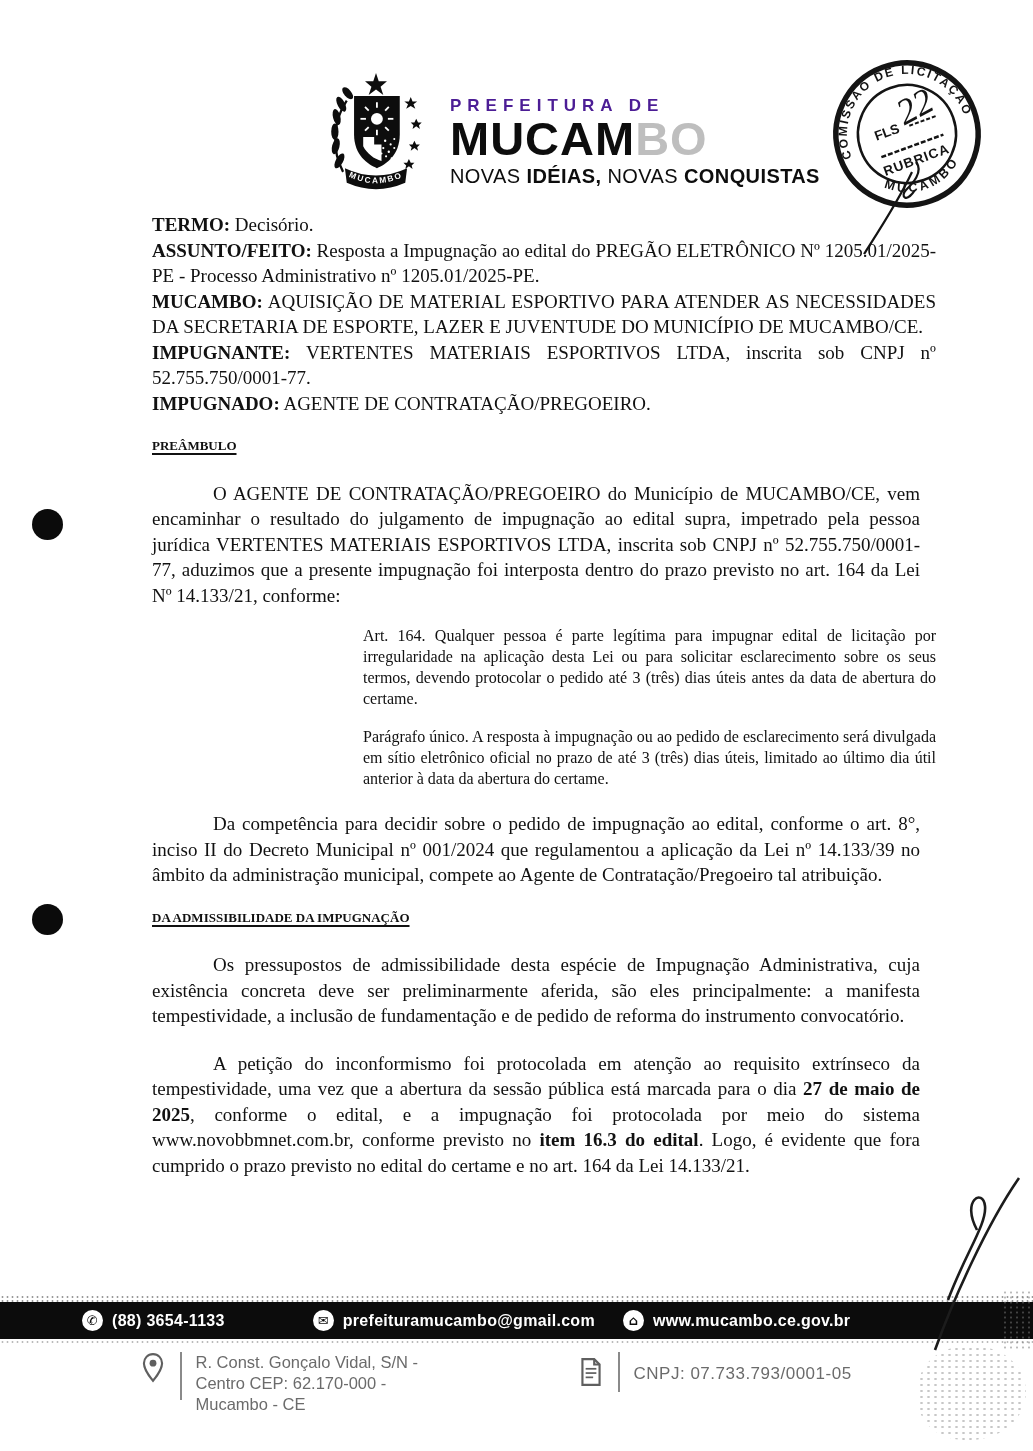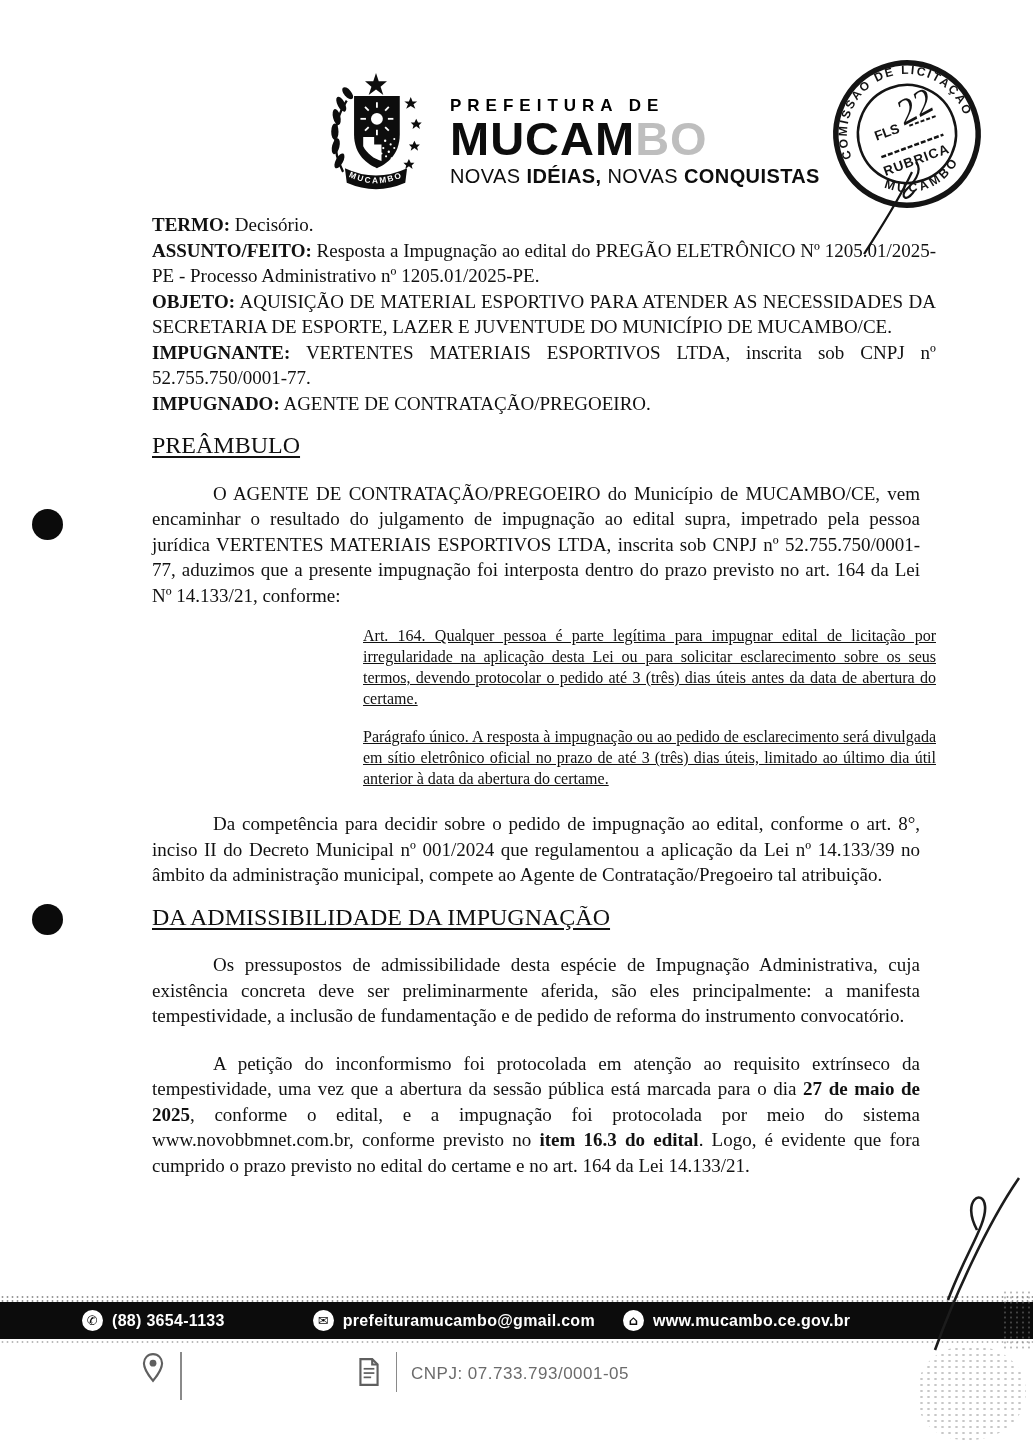--- a/index.html
+++ b/index.html
@@ -5,39 +5,39 @@
   html,body{margin:0;padding:0;background:#e8e8e8;}
   .page{
     position:relative; width:1033px; height:1451px; background:#ffffff;
     margin:0 auto; overflow:hidden;
     font-family:"Liberation Serif", serif; color:#111;
   }
   
   .logo-group{position:absolute; left:312px; top:70px; display:flex; align-items:flex-start;}
   .crest{width:128px; height:126px;}
   .wordmark{margin-left:10px; padding-top:26px; font-family:"Liberation Sans", sans-serif;}
-  .org-line1{font-size:17px; font-weight:bold; letter-spacing:6px; color:#000000;}
+  .org-line1{font-size:17px; font-weight:bold; letter-spacing:6px; color:#4c1d95;}
   .org-line2{font-size:47px; font-weight:bold; letter-spacing:1px; line-height:1.0; color:#0d0d0d; transform:scaleY(.97); transform-origin:left top; white-space:nowrap;}
   .org-line2 .faded{color:#a9a9a9; filter:blur(.4px); opacity:.75;}
   .tagline{font-size:20px; letter-spacing:.4px; color:#0d0d0d; margin-top:2px; white-space:nowrap;}
   .tagline b{font-weight:bold;}
   .stamp-wrap{position:absolute; left:820px; top:44px; width:175px; height:200px;}
   .stamp-wrap svg{overflow:visible;}
   
   .punch{position:absolute; width:31px; height:31px; border-radius:50%; background:#0b0b0b;}
   .punch.p1{left:32px; top:509px;}
   .punch.p2{left:32px; top:904px;}
   
   .doc-body{position:absolute; left:152px; top:212px; width:784px; font-size:19px; line-height:25.5px; text-align:justify;}
   .meta-line{margin:0;}
   .meta-line .lbl{font-weight:bold;}
-  .sec-heading{font-weight:normal; text-decoration:underline; text-decoration-thickness:2px; text-underline-offset:3px; margin:17px 0 0 0; font-size:24px;}
+  .sec-heading{font-weight:bold; text-decoration:underline; text-decoration-thickness:2px; text-underline-offset:3px; margin:17px 0 0 0; font-size:13px;}
   .para{margin:22px 16px 0 0; text-indent:61px;}
   .quote{margin:15px 0 0 211px; width:573px; font-size:16px; line-height:21px; text-align:justify;}
-  .quote p{margin:17px 0 13px 0;text-decoration:underline;}
+  .quote p{margin:17px 0 13px 0;}
   .quote p:last-child{margin-bottom:0;}
   
   .footer-bar{position:absolute; left:0; top:1302px; width:1033px; height:37px; background:#0c0c0c; display:flex; align-items:center; padding-left:82px; box-sizing:border-box; font-family:"Liberation Sans", sans-serif;}
   .footer-bar::before, .footer-bar::after{
     content:""; position:absolute; left:0; width:100%; height:7px; opacity:.45;
     background-image:radial-gradient(circle, #1d1d1d 32%, transparent 36%); background-size:5px 4px;
   }
   .footer-bar::before{top:-7px;}
   .footer-bar::after{bottom:-6px; height:5px; opacity:.3;}
   .bar-item{display:flex; align-items:center; color:#fff; font-weight:bold; font-size:16px; letter-spacing:.3px; white-space:nowrap;}
@@ -148,21 +148,21 @@
       <path d="M96,118 C104,128 92,140 86,146 C80,152 86,160 95,146 M92,128 C78,158 58,188 44,210" fill="none" stroke="#141414" stroke-width="2.2"></path>
     </svg>
   </div>
 
   <div class="punch p1"></div>
   <div class="punch p2"></div>
 
   <div class="doc-body">
     <p class="meta-line"><span class="lbl">TERMO:</span> <span>Decisório.</span></p>
     <p class="meta-line"><span class="lbl">ASSUNTO/FEITO:</span> <span>Resposta a Impugnação ao edital do PREGÃO ELETRÔNICO Nº 1205.01/2025-PE - Processo Administrativo nº 1205.01/2025-PE.</span></p>
-    <p class="meta-line"><span class="lbl">OBJETO:</span> <span>AQUISIÇÃO DE MATERIAL ESPORTIVO PARA ATENDER AS NECESSIDADES DA SECRETARIA DE ESPORTE, LAZER E JUVENTUDE DO MUNICÍPIO DE MUCAMBO/CE.</span></p>
+    <p class="meta-line"><span class="lbl">MUCAMBO:</span> <span>AQUISIÇÃO DE MATERIAL ESPORTIVO PARA ATENDER AS NECESSIDADES DA SECRETARIA DE ESPORTE, LAZER E JUVENTUDE DO MUNICÍPIO DE MUCAMBO/CE.</span></p>
     <p class="meta-line"><span class="lbl">IMPUGNANTE:</span> <span>VERTENTES MATERIAIS ESPORTIVOS LTDA, inscrita sob CNPJ nº 52.755.750/0001-77.</span></p>
     <p class="meta-line"><span class="lbl">IMPUGNADO:</span> <span>AGENTE DE CONTRATAÇÃO/PREGOEIRO.</span></p>
 
     <h3 class="sec-heading">PREÂMBULO</h3>
 
     <p class="para">O AGENTE DE CONTRATAÇÃO/PREGOEIRO do Município de MUCAMBO/CE, vem encaminhar o resultado do julgamento de impugnação ao edital supra, impetrado pela pessoa jurídica VERTENTES MATERIAIS ESPORTIVOS LTDA, inscrita sob CNPJ nº 52.755.750/0001-77, aduzimos que a presente impugnação foi interposta dentro do prazo previsto no art. 164 da Lei Nº 14.133/21, conforme:</p>
 
     <div class="quote">
       <p>Art. 164. Qualquer pessoa é parte legítima para impugnar edital de licitação por irregularidade na aplicação desta Lei ou para solicitar esclarecimento sobre os seus termos, devendo protocolar o pedido até 3 (três) dias úteis antes da data de abertura do certame.</p>
       <p>Parágrafo único. A resposta à impugnação ou ao pedido de esclarecimento será divulgada em sítio eletrônico oficial no prazo de até 3 (três) dias úteis, limitado ao último dia útil anterior à data da abertura do certame.</p>
@@ -192,20 +192,25 @@
     </div>
   </div>
 
   <div class="footer-info">
     <div class="info-block">
       <svg class="pin-ic" width="26" height="32" viewBox="0 0 24 30">
         <path d="M12,2 C7,2 3.5,6 3.5,10.5 C3.5,17 12,27 12,27 C12,27 20.5,17 20.5,10.5 C20.5,6 17,2 12,2 Z" fill="none" stroke="#5f5f5f" stroke-width="2"></path>
         <circle cx="12" cy="10.5" r="3.2" fill="#5f5f5f"></circle>
       </svg>
       <div class="vdiv"></div>
+      <div class="addr">
+        <div>R. Const. Gonçalo Vidal, S/N -</div>
+        <div>Centro CEP: 62.170-000 -</div>
+        <div>Mucambo - CE</div>
+      </div>
     </div>
     <div class="cnpj-block">
       <svg class="doc-ic" width="26" height="30" viewBox="0 0 24 28">
         <path d="M4,2 h11 l5,5 v19 h-16 z" fill="none" stroke="#5f5f5f" stroke-width="2"></path>
         <path d="M15,2 v5 h5" fill="none" stroke="#5f5f5f" stroke-width="2"></path>
         <line x1="7" y1="11" x2="17" y2="11" stroke="#5f5f5f" stroke-width="1.6"></line>
         <line x1="7" y1="15" x2="17" y2="15" stroke="#5f5f5f" stroke-width="1.6"></line>
         <line x1="7" y1="19" x2="14" y2="19" stroke="#5f5f5f" stroke-width="1.6"></line>
       </svg>
       <div class="vdiv"></div>

